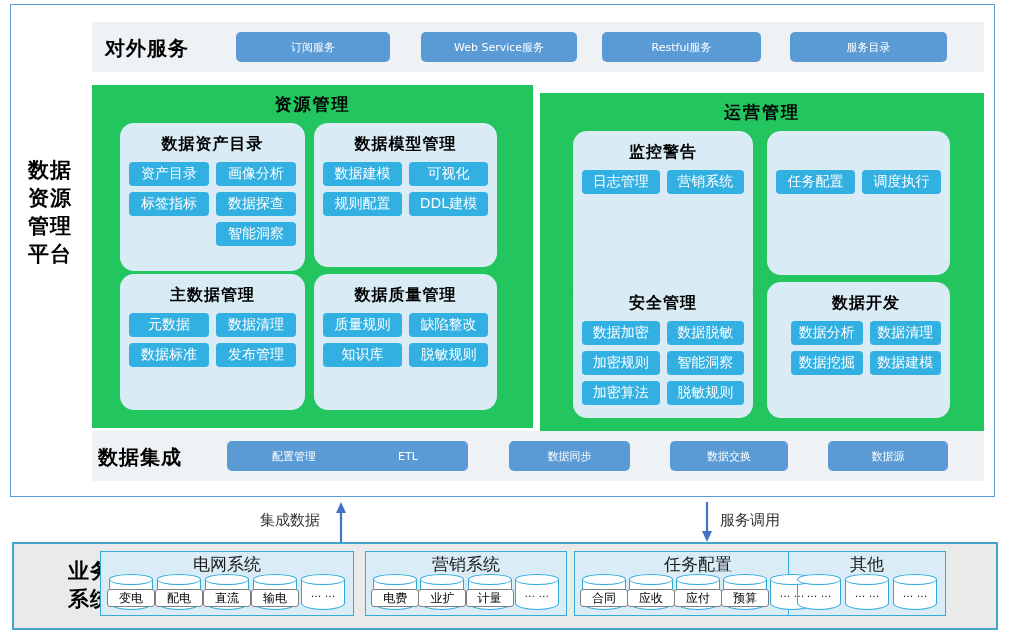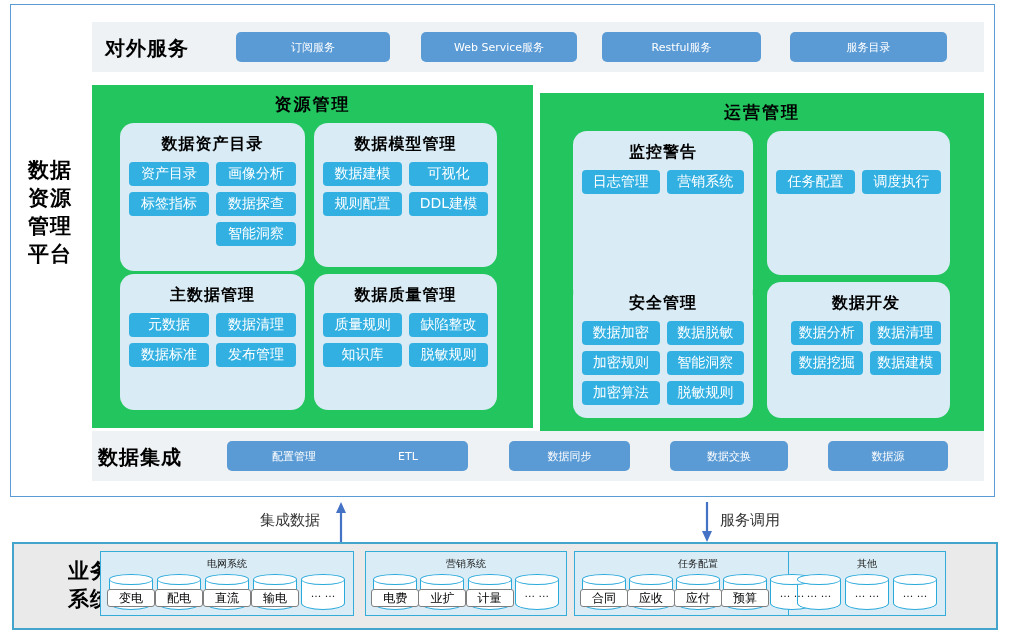--- a/index.html
+++ b/index.html
@@ -38,21 +38,21 @@
   
   .flow-label{position:absolute;font-size:15px;color:#333;white-space:nowrap;}
   .arrow-svg{position:absolute;}
   
   .biz{position:absolute;left:12px;top:542px;width:986px;height:88px;background:#eaeaea;
          border:2px solid #45a4cb;box-sizing:border-box;}
   .biz-label{position:absolute;left:46px;top:13px;width:60px;text-align:center;
          font-size:21px;font-weight:bold;line-height:28px;letter-spacing:1px;color:#000;}
   .sysbox{position:absolute;top:7px;height:65px;background:#daedf7;
          border:1.5px solid #35abd8;box-sizing:border-box;}
-  .sys-title{text-align:center;font-size:10px;line-height:18px;margin-top:3px;color:#1a1a1a;}
+  .sys-title{text-align:center;font-size:17px;line-height:18px;margin-top:3px;color:#1a1a1a;}
   .cyl-row{display:flex;justify-content:space-evenly;align-items:flex-end;margin-top:1px;padding:0 4px;}
   .cyl{position:relative;width:44px;height:36px;}
   .cyl-top{position:absolute;top:0;left:0;width:100%;height:11px;background:#fff;
          border:1.4px solid #2aa9db;border-radius:50%;box-sizing:border-box;z-index:2;}
   .cyl-body{position:absolute;top:5px;left:0;right:0;bottom:0;background:#fff;
          border:1.4px solid #2aa9db;border-top:none;box-sizing:border-box;
          border-radius:0 0 22px 22px / 0 0 7px 7px;z-index:1;}
   .cyl-label{position:absolute;z-index:3;left:50%;transform:translateX(-50%);bottom:3px;
          background:#fff;border:1px solid #7f7f7f;border-radius:3px;font-size:12px;
          line-height:16px;padding:0 11px;white-space:nowrap;color:#000;}

